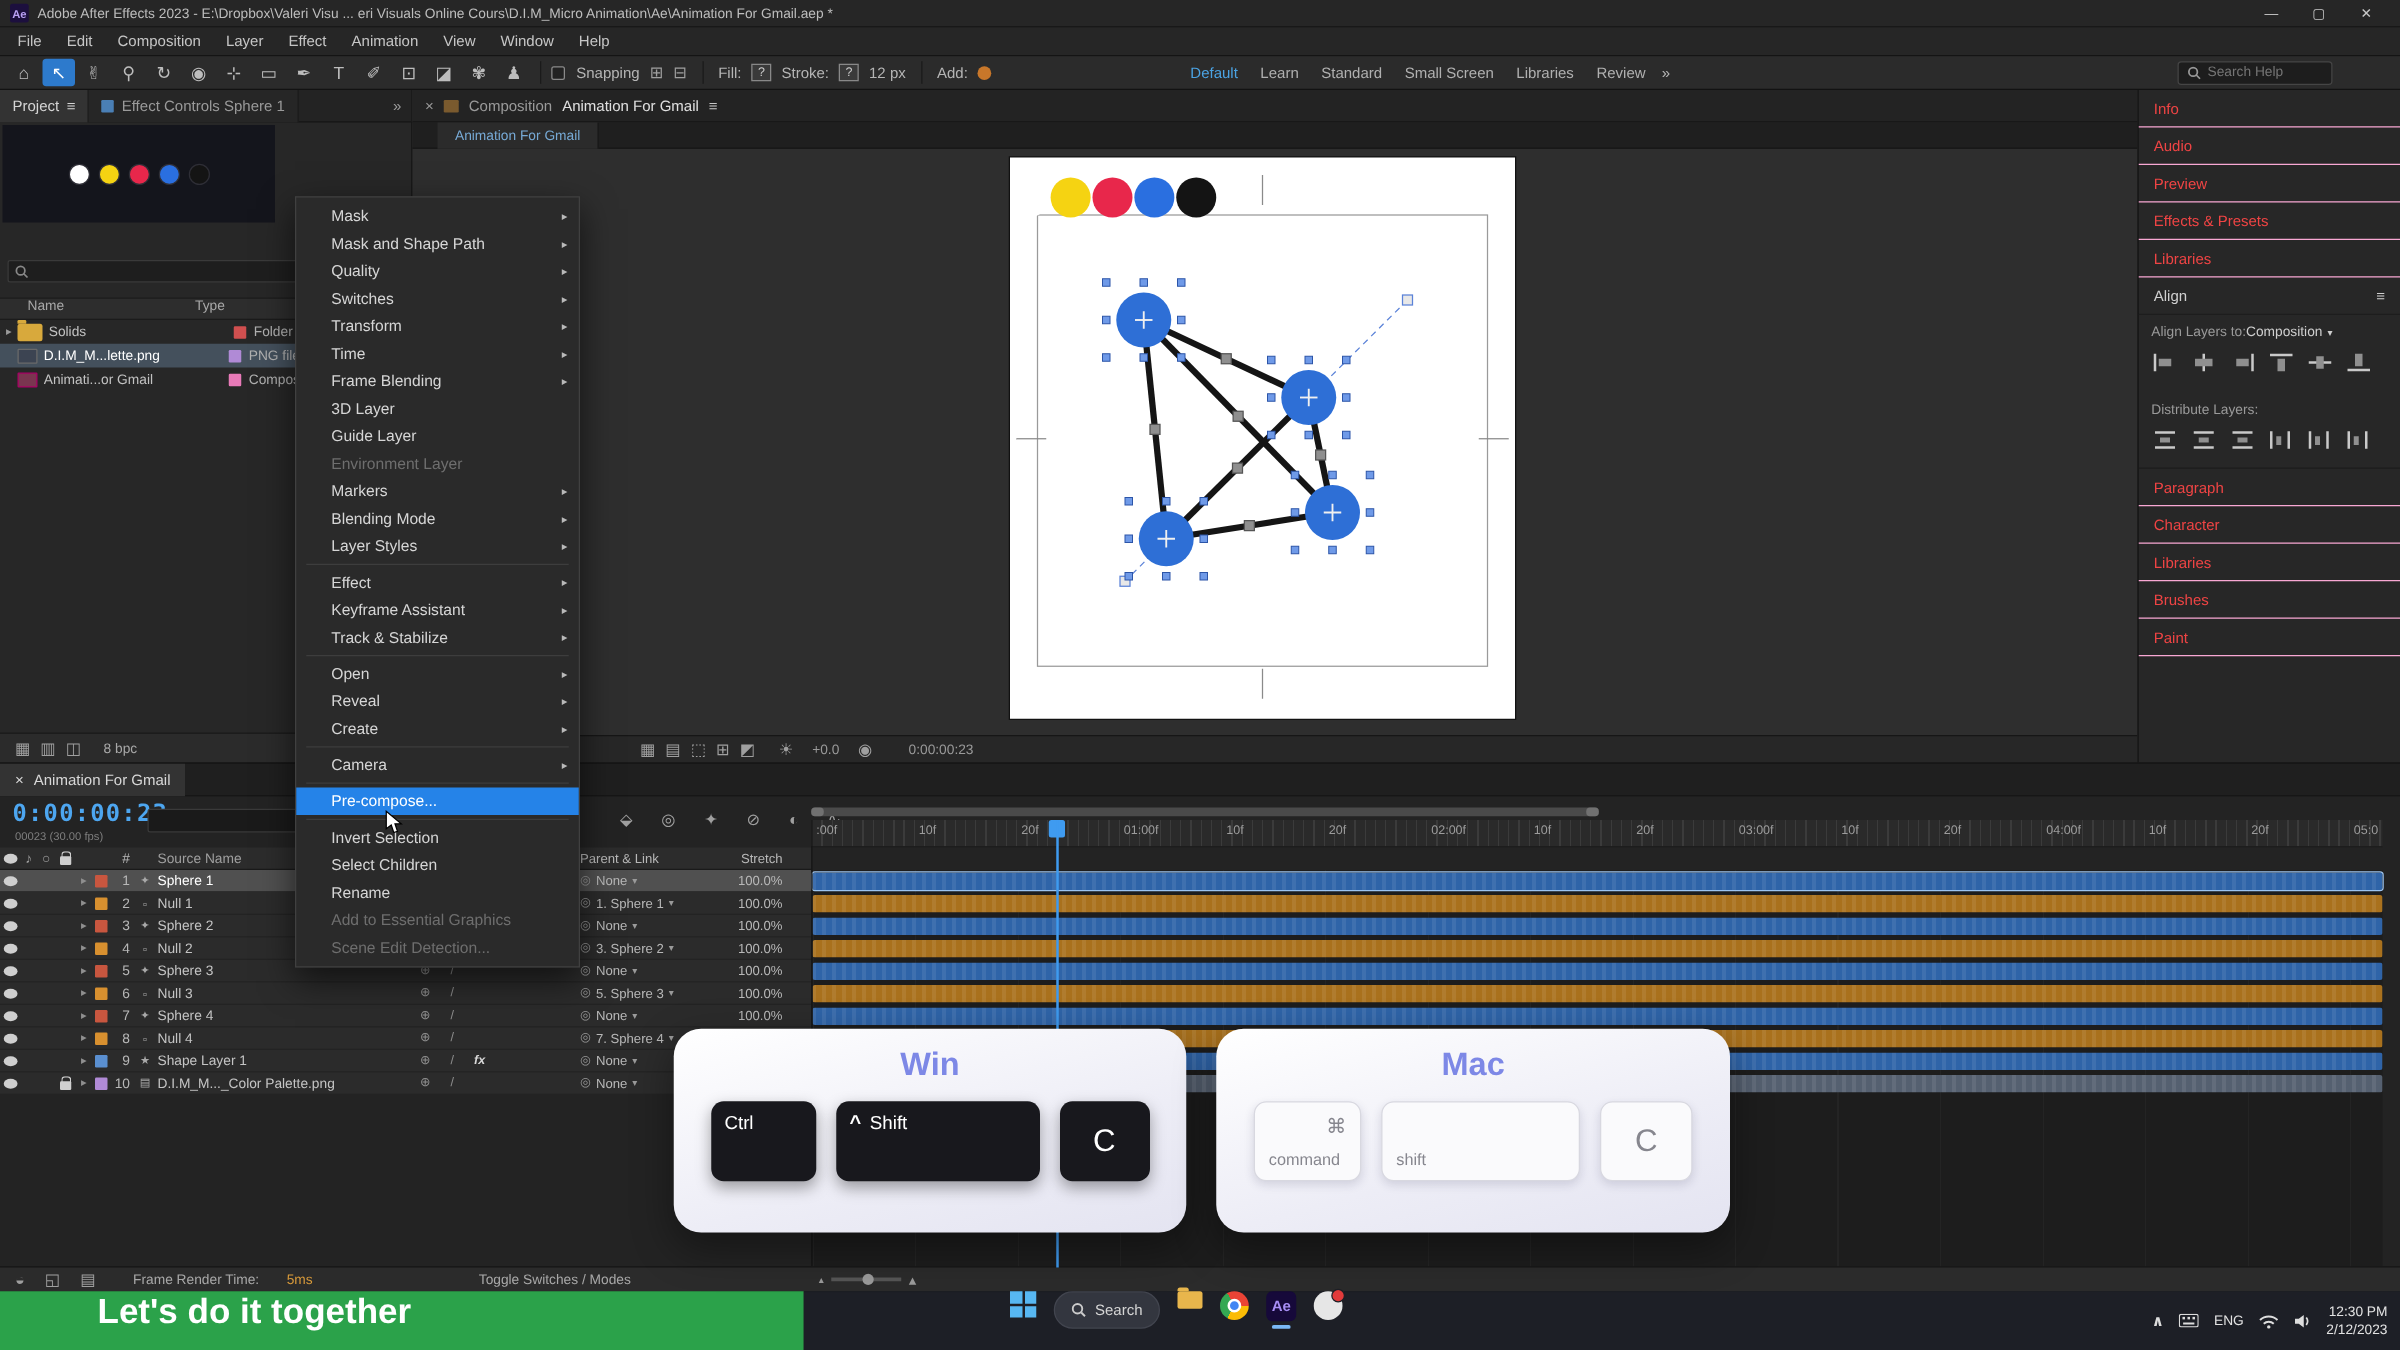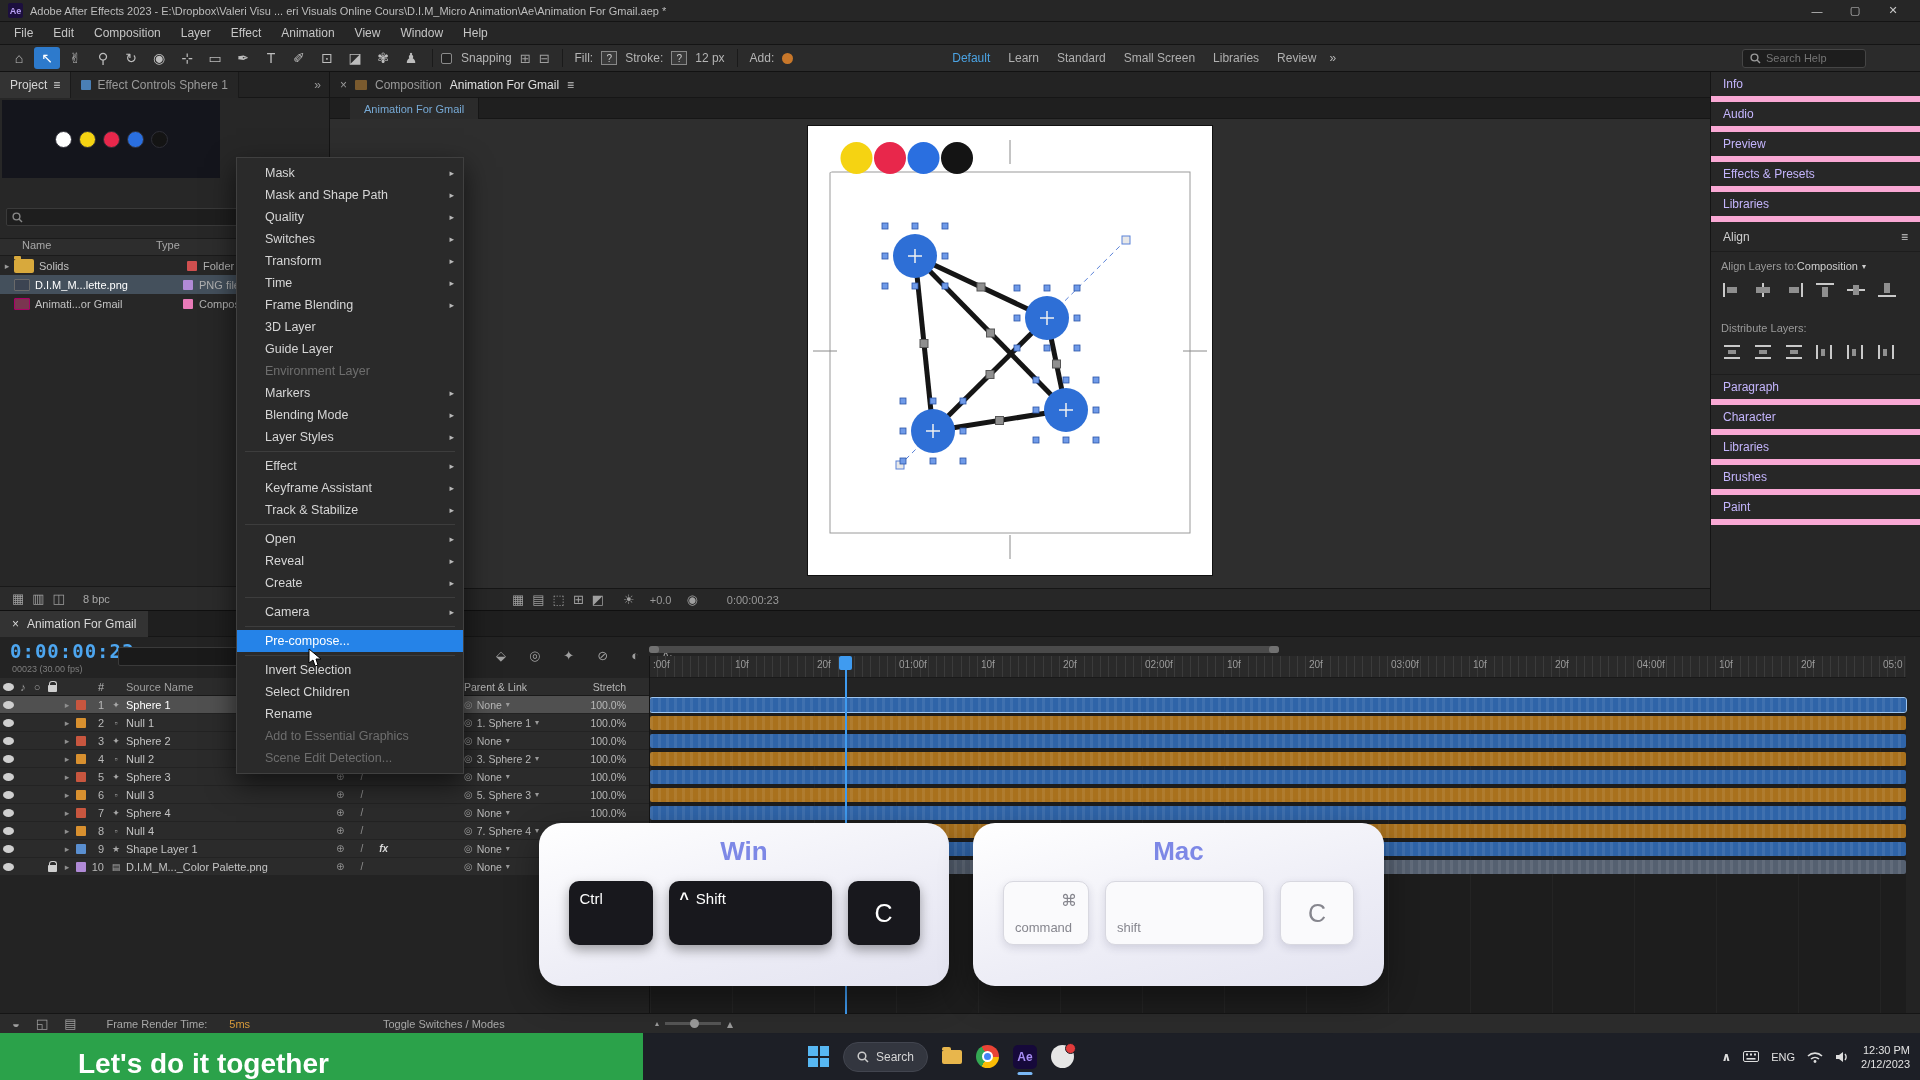--- a/index.html
+++ b/index.html
@@ -65,21 +65,21 @@
 #ctabs .plabel{color:#9a9a9a}
 #ctabs .cname{color:#e0e0e0}
 #vtabs{position:absolute;left:0;top:26px;width:1380px;height:21px;background:#1f1f1f;border-bottom:1px solid #161616;display:flex}
 .vtab{height:21px;display:flex;align-items:center;padding:0 14px;background:#2b2b2b;color:#77aad6;font-size:11px;border-right:1px solid #161616;margin-left:20px}
 #viewer{position:absolute;left:0;top:47px;width:1380px;height:469px}
 #canvas{position:absolute;left:478px;top:7px;width:404px;height:449px;background:#fff;box-shadow:0 0 0 1px #111}
 #cfooter{position:absolute;left:0;top:516px;width:1380px;height:22px;background:#272727;border-top:1px solid #161616;display:flex;align-items:center;gap:11px;padding-left:178px;font-size:11px;color:#9a9a9a}
 #cfooter .time{margin-left:14px}
 
 #rightp{position:absolute;left:1710px;top:72px;width:210px;height:538px;background:#272727;border-left:1px solid #141414;font-size:12px}
-.rprow{height:30px;display:flex;align-items:center;padding:0 12px;border-bottom:6px solid #f9a8d4;color:#c4b5fd}
+.rprow{height:30px;display:flex;align-items:center;padding:0 12px;border-bottom:1px solid #f9a8d4;color:#ef4444}
 #alignhead{height:30px;display:flex;align-items:center;justify-content:space-between;padding:0 12px;border-bottom:1px solid #1d1d1d;color:#d0d0d0}
 #alignbody{padding:8px 10px 10px;border-bottom:1px solid #1d1d1d}
 .alto{display:flex;align-items:center;font-size:11px;color:#9a9a9a}
 .aldrop{color:#cfcfcf;display:flex;gap:4px;align-items:center}
 .icrow{display:flex;gap:9px;margin:10px 0 4px}
 .alic{width:22px;height:16px;position:relative;cursor:pointer}
 .alic::before,.alic::after{content:"";position:absolute;background:#c9c9c9}
 .alic::after{background:#8f8f8f}
 .al0::before{left:2px;top:1px;width:2px;height:14px}.al0::after{left:6px;top:5px;width:10px;height:6px}
 .al1::before{left:10px;top:1px;width:2px;height:14px}.al1::after{left:4px;top:5px;width:14px;height:6px}
@@ -160,23 +160,23 @@
 .kptitle{text-align:center;margin-top:13px;font-size:26px;font-weight:bold;color:#7d88e6}
 .keys{display:flex;justify-content:center;gap:16px;margin-top:14px}
 .key{display:flex;padding:9px 11px;border-radius:10px;height:64px;font-size:15px}
 .key.dark{background:#18181d;color:#fff;box-shadow:0 5px 12px rgba(0,0,0,.35)}
 .key.light{background:#fafafc;border:1px solid #d8d8e0;color:#86868e;flex-direction:column;font-size:13px;box-shadow:0 3px 8px rgba(40,40,80,.15)}
 .kmod{margin-right:7px;font-weight:bold;font-size:16px}
 .ksym{align-self:flex-end;font-size:16px}
 .key.light .klbl{margin-top:auto}
 .key.big .klbl{margin:auto;font-size:25px}
 
-#banner{position:absolute;left:0;top:1033px;width:643px;height:47px;background:#2ba24a;display:flex;align-items:flex-end;padding-left:78px;color:#fff;font-size:28px;font-weight:bold}
+#banner{position:absolute;left:0;top:1033px;width:643px;height:47px;background:#2ba24a;display:flex;align-items:flex-start;padding-left:78px;color:#fff;font-size:28px;font-weight:bold}
 #taskbar{position:absolute;left:643px;top:1033px;width:1277px;height:47px;background:#1d1f26}
-#tbcenter{position:absolute;left:165px;top:0;height:47px;display:flex;align-items:center;gap:14px}
+#tbcenter{position:absolute;left:165px;top:0;height:47px;display:flex;gap:14px}
 .winlogo{width:21px;height:21px;display:grid;grid-template-columns:1fr 1fr;grid-template-rows:1fr 1fr;gap:2px}
 .winlogo span{background:#57b7f2}
 .tbsearch{display:flex;align-items:center;gap:7px;height:30px;border-radius:15px;background:#33363f;border:1px solid #42454f;padding:0 13px;color:#d5d5d5;font-size:12px}
 .folder{width:20px;height:14px;background:#e8b64c;border-radius:2px;position:relative}
 .folder::before{content:"";position:absolute;left:0;top:-3px;width:9px;height:3px;background:#e8b64c;border-radius:2px 2px 0 0}
 .chrome{width:23px;height:23px;border-radius:50%;background:conic-gradient(from -30deg,#ea4335 0 120deg,#fbbc05 0 240deg,#34a853 0 360deg);position:relative}
 .chrome span{position:absolute;inset:6px;background:#4285f4;border-radius:50%;border:2px solid #fff}
 .aeapp{width:24px;height:24px;border-radius:5px;background:#16093a;color:#a88ef5;display:flex;align-items:center;justify-content:center;font-size:12px;font-weight:bold;position:relative}
 .aeapp i{position:absolute;bottom:-6px;left:50%;transform:translateX(-50%);width:15px;height:3px;border-radius:2px;background:#7ab8f5}
 .badgeapp{width:23px;height:23px;border-radius:50%;background:#e6e6e6;position:relative}

